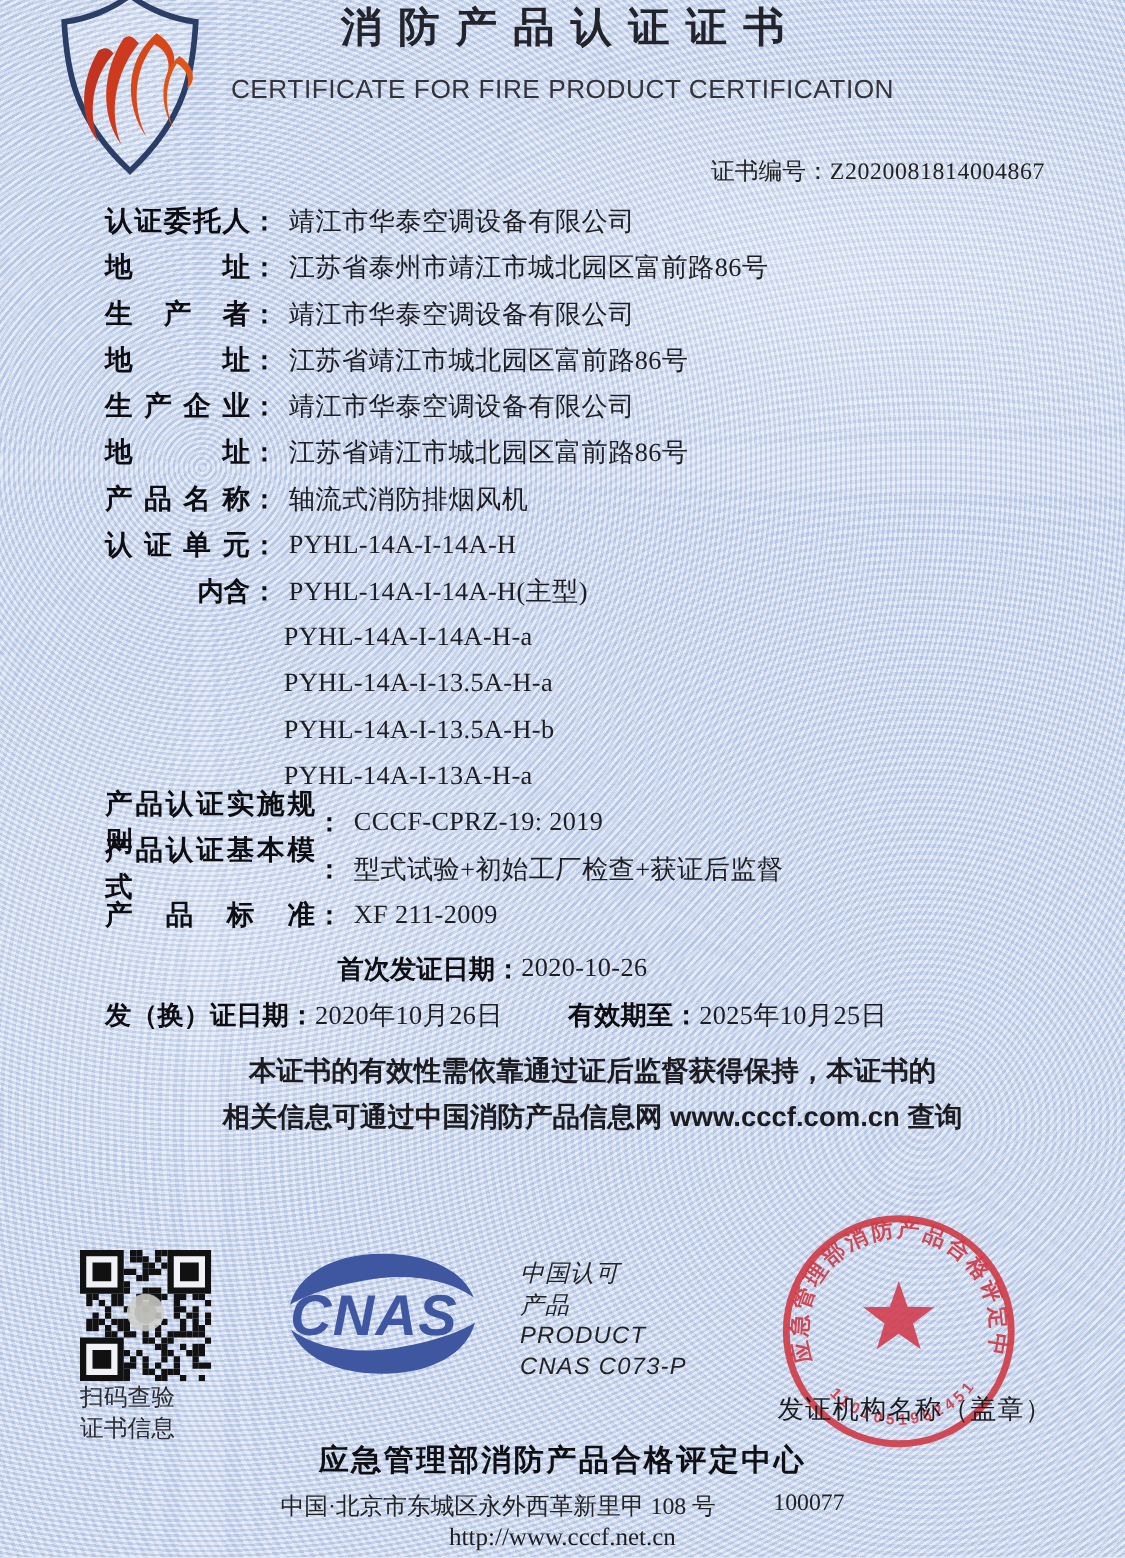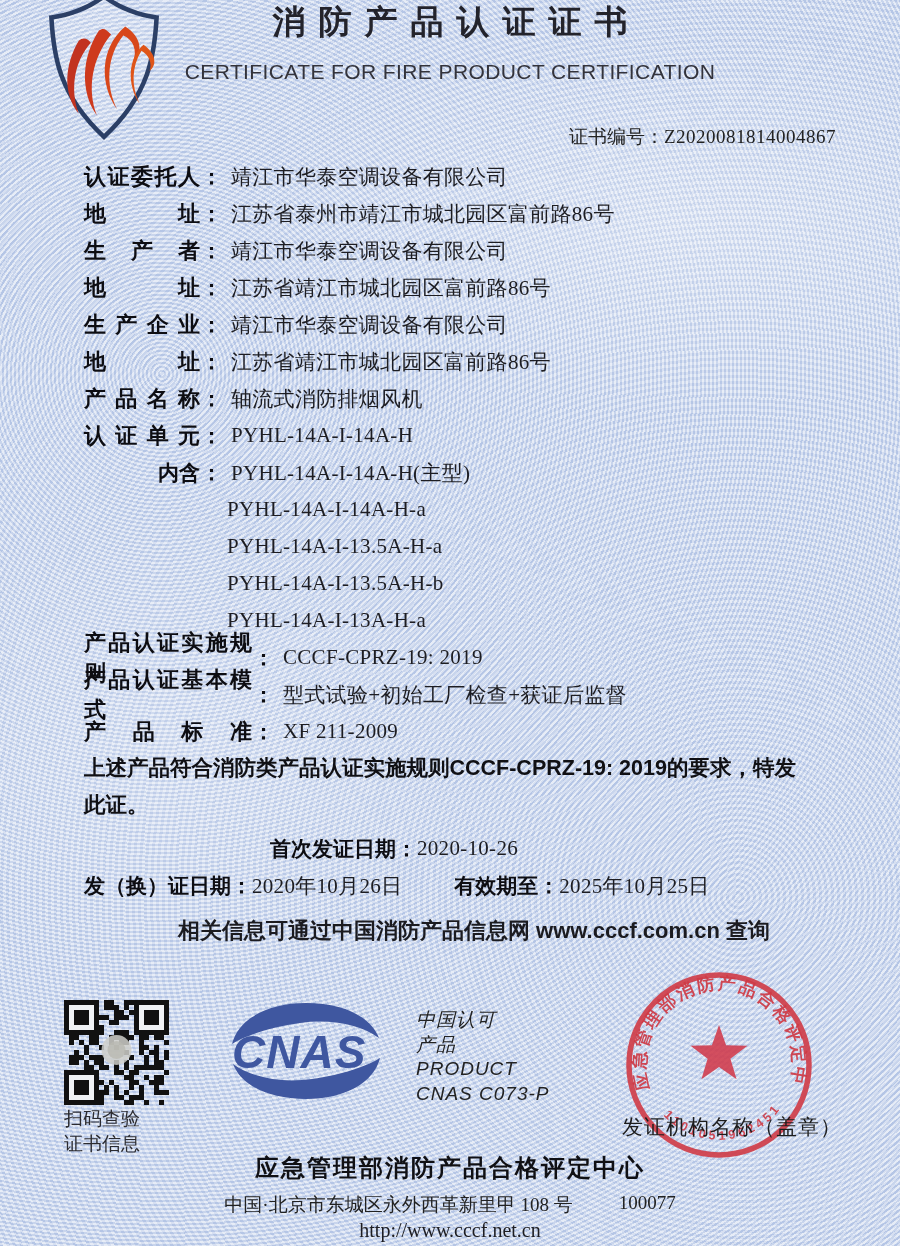--- a/index.html
+++ b/index.html
@@ -146,38 +146,35 @@
         <span class="lbl lbl8">产品认证基本模式</span>
         <span class="colon">：</span>
         <span class="val">型式试验+初始工厂检查+获证后监督</span>
       </div>
     <div class="row">
         <span class="lbl lbl8">产品标准</span>
         <span class="colon">：</span>
         <span class="val">XF 211-2009</span>
       </div>
 
-    <div class="statement">
-      <div>上述产品符合消防类产品认证实施规则CCCF-CPRZ-19: 2019的要求，特发</div>
-      <div>此证。</div>
-    </div>
 
     <div class="row d-first">
       <span class="d-lbl">首次发证日期：</span>
       <span class="val">2020-10-26</span>
     </div>
     <div class="row">
       <span class="d-lbl">发（换）证日期：</span>
       <span class="val">2020年10月26日</span>
       <span class="gap56"></span>
       <span class="d-lbl">有效期至：</span>
       <span class="val">2025年10月25日</span>
     </div>
 
     <div class="notice">
+      <div>本证书的有效性需依靠通过证后监督获得保持，本证书的</div>
       <div>相关信息可通过中国消防产品信息网 www.cccf.com.cn 查询</div>
     </div>
   </div>
 
   <svg class="qr" width="105" height="105" viewBox="0 0 105 105">
     <g id="qr-modules" fill="#111">
         <rect x="40" y="0" width="5" height="5" fill="#111"></rect>
         <rect x="45" y="0" width="5" height="5" fill="#111"></rect>
         <rect x="60" y="0" width="5" height="5" fill="#111"></rect>
         <rect x="65" y="0" width="5" height="5" fill="#111"></rect>

